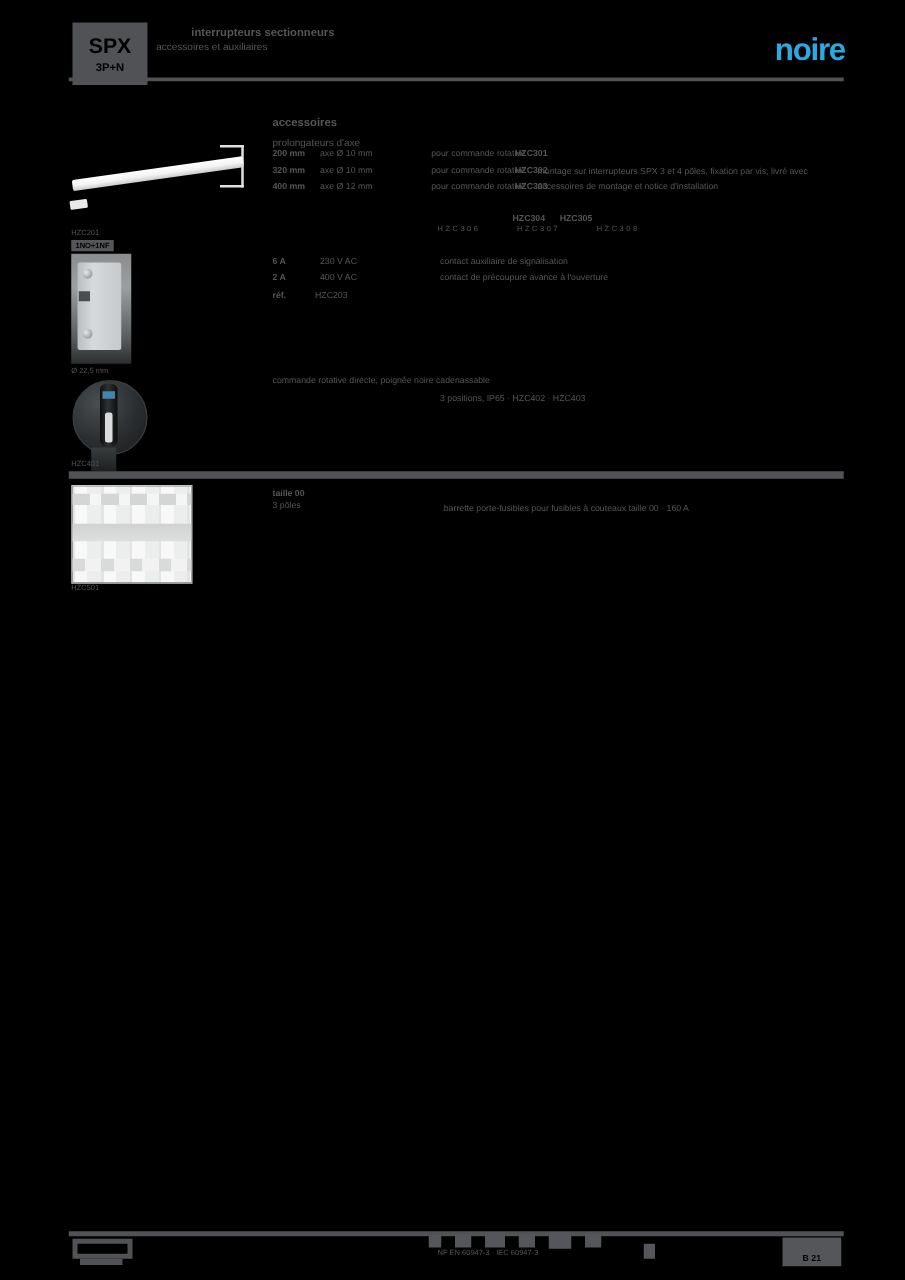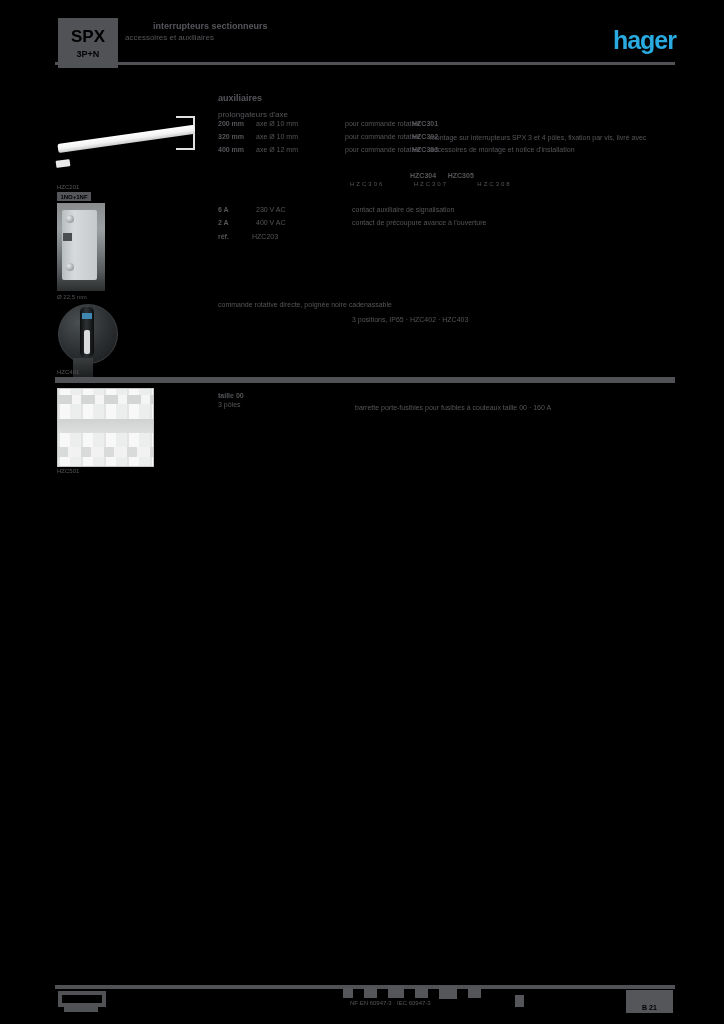--- a/index.html
+++ b/index.html
@@ -74,24 +74,24 @@
 <body>
 
 <div class="canvas">
 
   <div class="abs badge">
     <span class="l1">SPX</span>
     <span class="l2">3P+N</span>
   </div>
   <div class="abs txt t9 b" style="left:125px;top:21px;padding-left:28px;">interrupteurs sectionneurs</div>
   <div class="abs txt t8" style="left:125px;top:33px;text-align:right;">accessoires et auxiliaires</div>
-  <div class="abs brand">hager</div>
+  <div class="abs brand">noire</div>
   <div class="abs rule" style="left:55px;top:62px;width:620px;height:3px;"></div>
 
-  <div class="abs txt t9 b" style="left:218px;top:93px;">auxiliaires</div>
+  <div class="abs txt t9 b" style="left:218px;top:93px;">accessoires</div>
   <div class="abs txt t8" style="left:218px;top:110px;text-align:right;">prolongateurs d'axe</div>
 
   <div class="abs rod-wrap">
     <div class="rod-bracket"></div>
     <div class="rod"></div>
     <div class="rod-tip"></div>
   </div>
 
   <div class="abs txt t7 b" style="left:218px;top:120px;">200 mm</div>
   <div class="abs txt t7" style="left:256px;top:120px;">axe Ø 10 mm</div>

